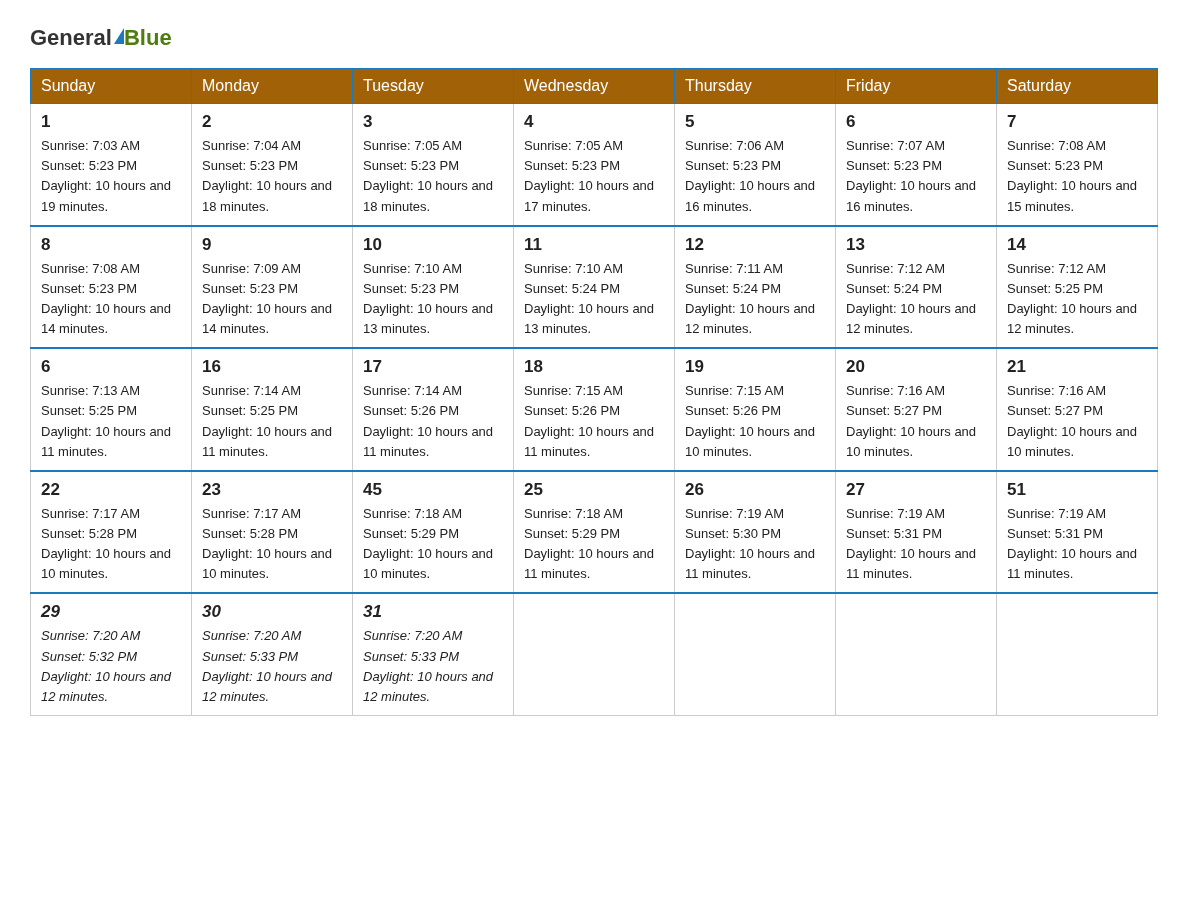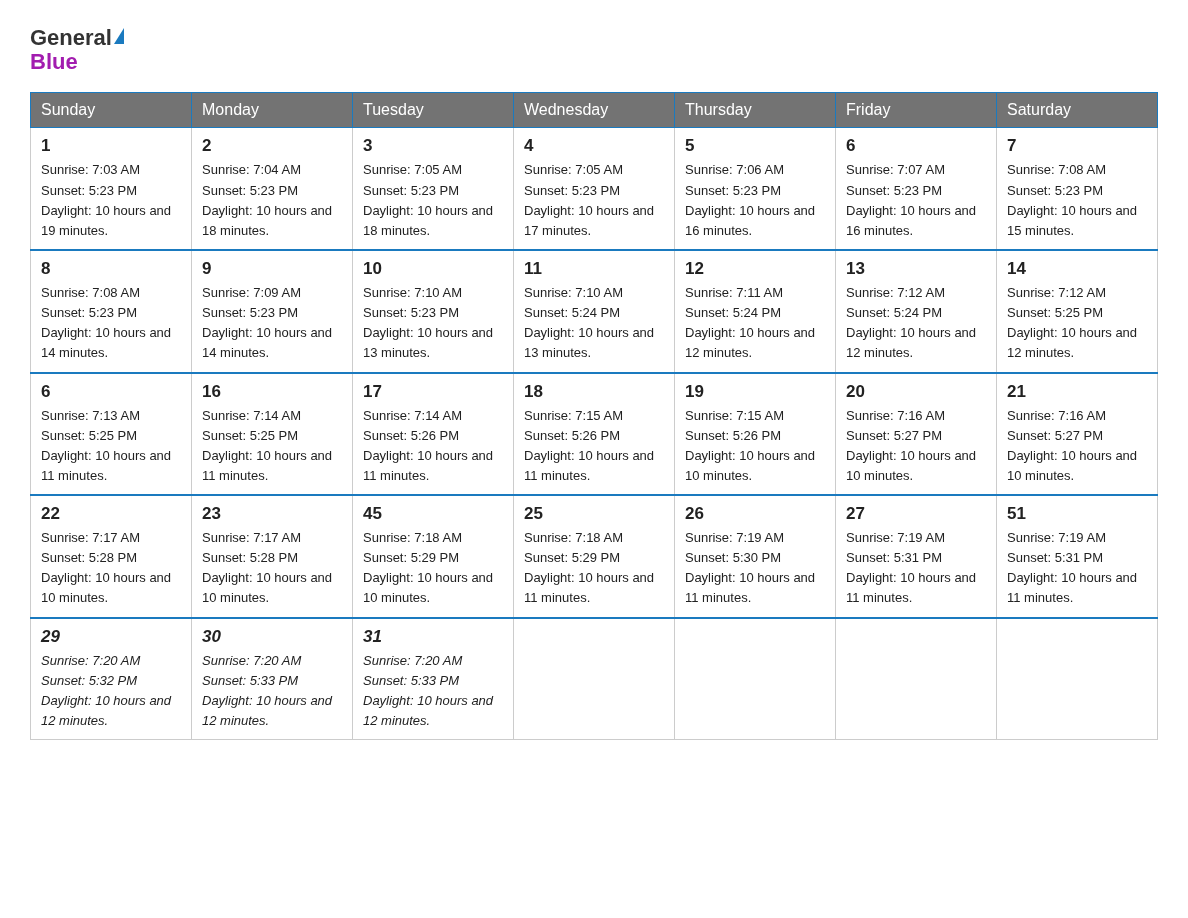--- a/index.html
+++ b/index.html
@@ -12,21 +12,21 @@
       padding: 20px 30px;
     }
     .header {
       display: flex;
       justify-content: space-between;
       align-items: flex-start;
       margin-bottom: 18px;
     }
     .logo {
       display: flex;
-      flex-direction: column;
+      flex-direction: row;
       align-items: flex-start;
       padding-top: 6px;
     }
     .logo-text {
       font-size: 22px;
       font-weight: bold;
       color: #333;
       line-height: 1.1;
     }
     .logo-triangle {
@@ -53,21 +53,21 @@
       font-size: 22px;
       color: #444;
       margin-top: 4px;
     }
     table {
       width: 100%;
       border-collapse: collapse;
       table-layout: fixed;
     }
     th {
-      background-color: #737373;
+      background-color: #a16207;
       color: #fff;
       font-size: 16px;
       font-weight: normal;
       padding: 8px 10px;
       text-align: left;
       border: 1px solid #1a7abf;
     }
     td {
       vertical-align: top;
       padding: 8px 10px;
@@ -100,21 +100,21 @@
   </style>
 </head>
 <body>
 
 <div class="header">
   <div class="logo">
     <div style="display:flex;align-items:center;">
       <span class="logo-text">General</span>
       <span class="logo-triangle"></span>
     </div>
-    <span class="logo-text" style="color:#a21caf;">Blue</span>
+    <span class="logo-text" style="color:#4d7c0f;">Blue</span>
   </div>
   <div class="title-block">
     <div class="month-title"></div>
     <div class="location-title"></div>
   </div>
 </div>
 
 <table>
   <thead>
     <tr>

